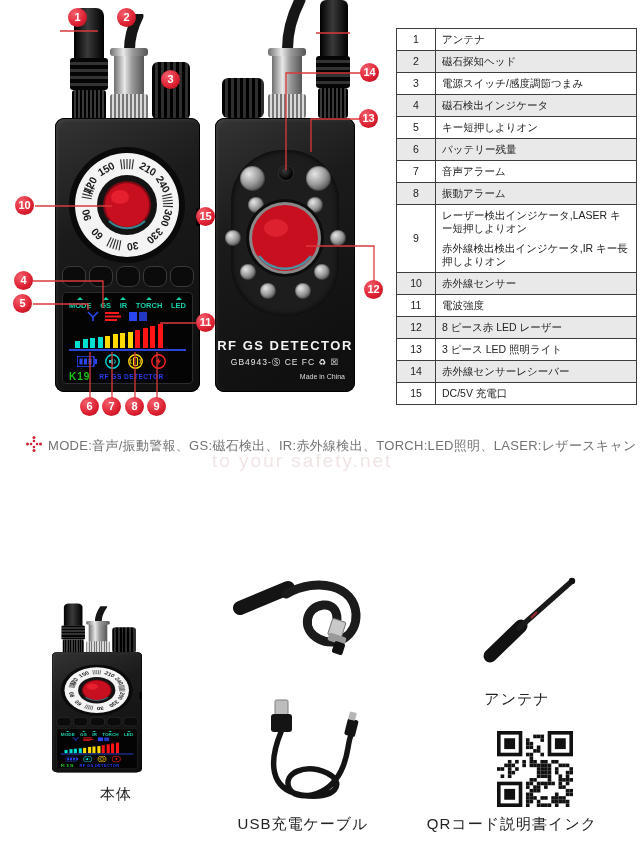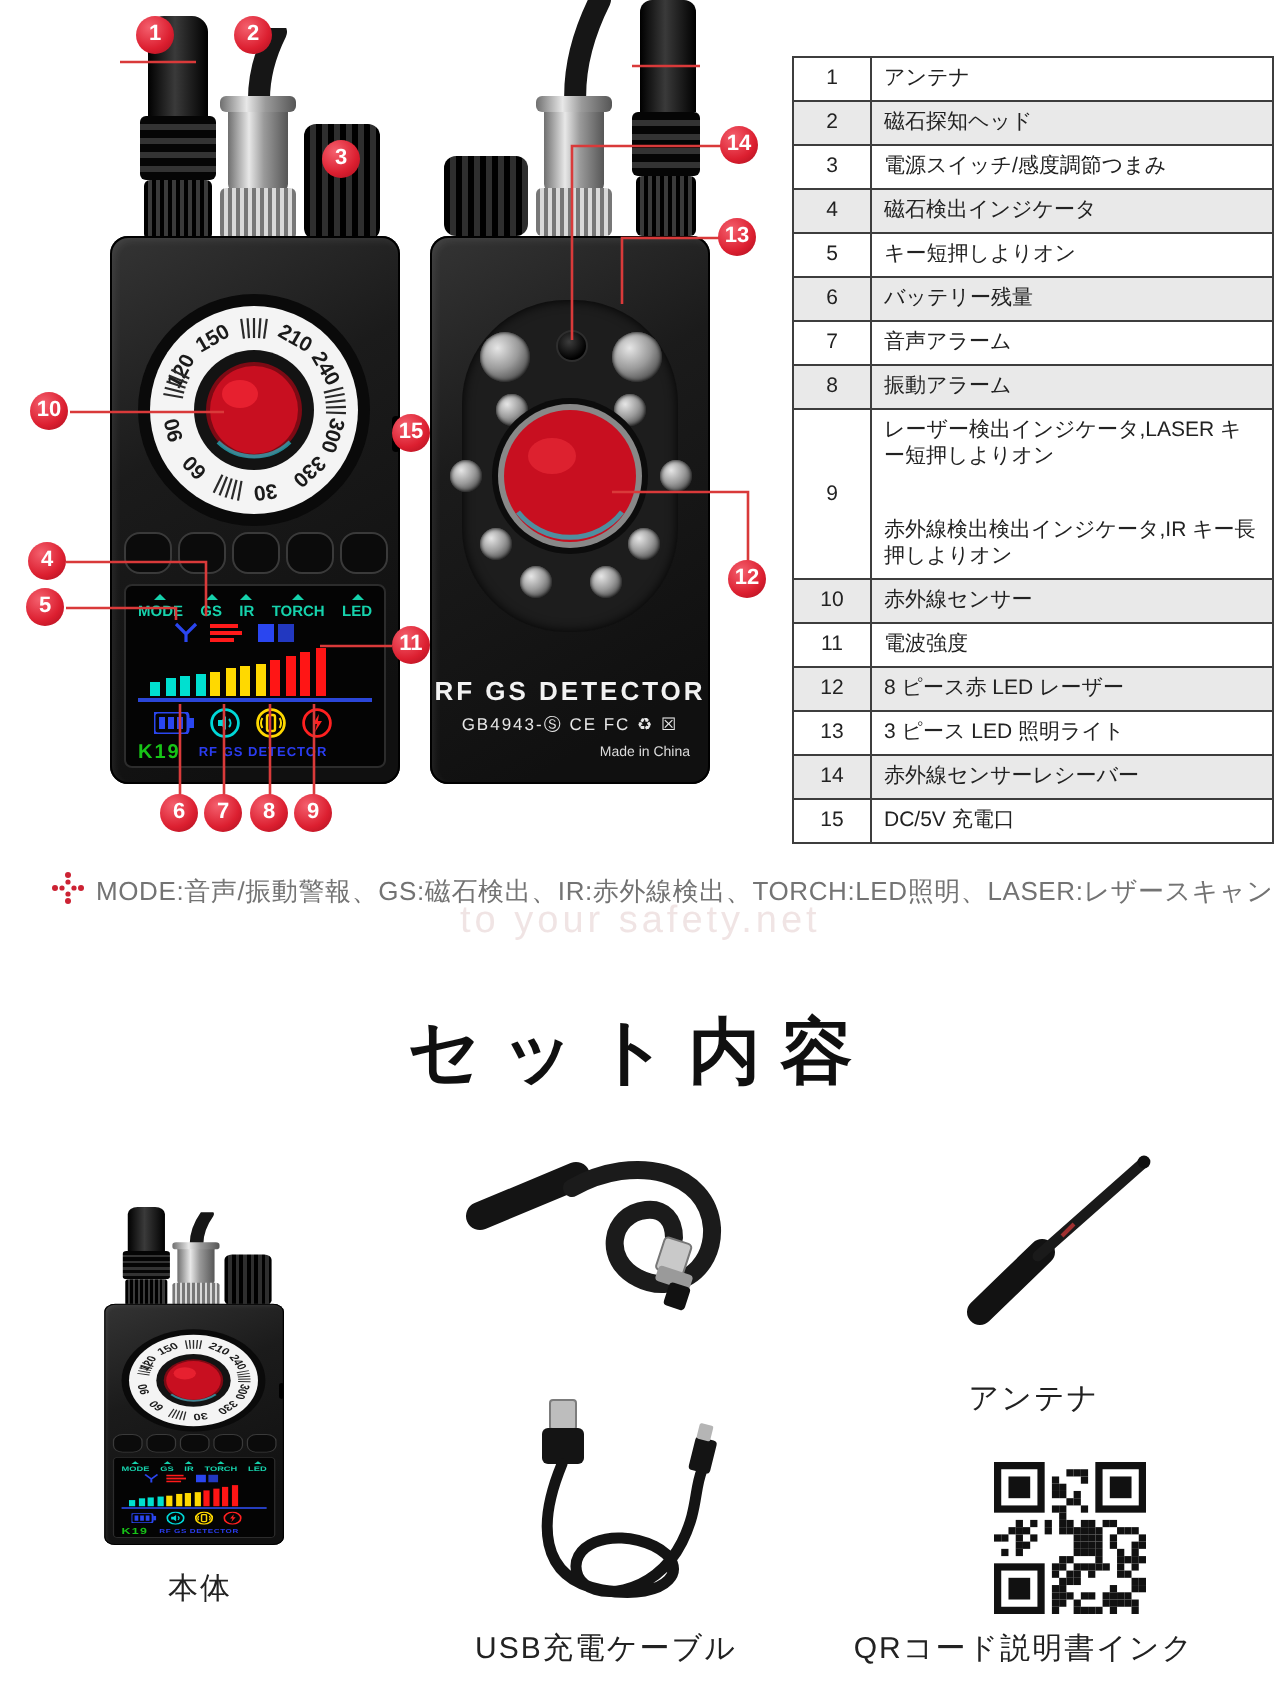--- a/index.html
+++ b/index.html
@@ -47,33 +47,33 @@
   #lines{z-index:2;pointer-events:none;}
   .callout{position:absolute;z-index:3;width:19px;height:19px;border-radius:50%;
            background:radial-gradient(circle at 35% 30%,#f4606e,#dc1f30 60%,#a80f1e);
            color:#fff;font-size:11px;font-weight:bold;text-align:center;line-height:19px;}
 
   
   .parts-table{position:absolute;left:396px;top:28px;width:241px;z-index:1;border-collapse:collapse;}
   .parts-table td{border:1px solid #3d3d3d;font-size:10.5px;color:#222;padding:4px 6px;line-height:13px;}
   .parts-table td.num{width:26px;text-align:center;}
   .parts-table tr.gray td{background:#e9e9e9;}
-  .parts-table .l2{margin-top:24px;}
+  .parts-table .l2{margin-top:7px;}
 
   
   .note{z-index:1;font-size:13px;color:#737373;letter-spacing:.3px;white-space:nowrap;}
   .sec-title{z-index:1;width:640px;text-align:center;font-size:36px;font-weight:bold;color:#101010;letter-spacing:10px;}
   .item-label{z-index:1;text-align:center;font-size:15px;color:#222;letter-spacing:1px;}
 </style>
 </head>
 <body>
 
 <div class="canvas">
 
-  <div class="abs wm-tag" style="left:230px;top:450px;text-align:right;">to your safety.net</div>
+  <div class="abs wm-tag" style="left:212px;top:450px;text-align:right;">to your safety.net</div>
 
   <div class="abs device-front" style="left:0;top:0;width:200px;height:395px;">
 
     <div class="abs blacktube" style="left:74px;top:8px;width:30px;height:52px;border-radius:8px 8px 0 0;"></div>
     <div class="abs" style="left:70px;top:58px;width:38px;height:32px;background:repeating-linear-gradient(180deg,#050505 0 4px,#333 4px 7px);border-radius:3px;"></div>
     <div class="abs" style="left:72px;top:90px;width:34px;height:30px;background:repeating-linear-gradient(90deg,#000 0 2px,#3a3a3a 2px 4px);border-radius:3px;"></div>
 
     <svg class="abs" style="left:108px;top:14px;" width="44" height="46" viewBox="0 0 44 46">
       <path d="M30 2 C24 14 20 28 22 44" stroke="#161616" stroke-width="11" fill="none" stroke-linecap="round"></path>
     </svg>
@@ -377,21 +377,20 @@
         <circle cx="8" cy="11" r="1.3"></circle>
         <circle cx="8" cy="14.5" r="1.5"></circle>
       <circle cx="1.5" cy="8" r="1.5"></circle>
         <circle cx="5" cy="8" r="1.3"></circle>
         <circle cx="11" cy="8" r="1.3"></circle>
         <circle cx="14.5" cy="8" r="1.5"></circle>
     </g>
   </svg>
   <div class="abs note" style="left:48px;top:437px;">MODE:音声/振動警報、GS:磁石検出、IR:赤外線検出、TORCH:LED照明、LASER:レザースキャン</div>
 
-  <div class="abs sec-title" style="left:0;top:502px;">セット内容</div>
 
   <div class="abs" style="left:18px;top:600px;width:200px;height:395px;transform:scale(0.62,0.44);transform-origin:0 0;">
       <div class="abs device-front" style="left:0;top:0;width:200px;height:395px;">
 
     <div class="abs blacktube" style="left:74px;top:8px;width:30px;height:52px;border-radius:8px 8px 0 0;"></div>
     <div class="abs" style="left:70px;top:58px;width:38px;height:32px;background:repeating-linear-gradient(180deg,#050505 0 4px,#333 4px 7px);border-radius:3px;"></div>
     <div class="abs" style="left:72px;top:90px;width:34px;height:30px;background:repeating-linear-gradient(90deg,#000 0 2px,#3a3a3a 2px 4px);border-radius:3px;"></div>
 
     <svg class="abs" style="left:108px;top:14px;" width="44" height="46" viewBox="0 0 44 46">
       <path d="M30 2 C24 14 20 28 22 44" stroke="#161616" stroke-width="11" fill="none" stroke-linecap="round"></path>
@@ -540,21 +539,21 @@
           <path d="M8.5 3 L5.5 8 L7.5 8 L6.5 12 L10 6.5 L8 6.5 Z" fill="#ff2020"></path>
         </svg>
       </div>
       <div class="disp-foot">
         <span class="k19">K19</span>
         <span class="rfgs">RF GS DETECTOR</span>
       </div>
     </div>
   </div>
     </div>
-  <div class="abs item-label" style="left:40px;top:785px;width:120px;">本体</div>
+  <div class="abs item-label" style="left:56px;top:785px;width:120px;">本体</div>
 
   <svg class="abs" style="left:230px;top:572px;" width="150" height="105" viewBox="0 0 150 105">
     <line x1="10" y1="36" x2="58" y2="16" stroke="#141414" stroke-width="14" stroke-linecap="round"></line>
     <path d="M56,22 C88,4 124,14 126,42 C127,64 106,76 89,67 C71,58 75,35 93,33 C102,32 107,38 107,47" stroke="#1b1b1b" stroke-width="9" fill="none" stroke-linecap="round"></path>
     <rect x="100" y="48" width="14" height="17" rx="2" transform="rotate(18 107 56)" fill="#c9c9c9" stroke="#777" stroke-width="1"></rect>
     <rect x="98" y="63" width="18" height="8" rx="2" transform="rotate(18 107 67)" fill="#9a9a9a"></rect>
     <rect x="103" y="70" width="11" height="12" rx="2" transform="rotate(18 108 76)" fill="#111"></rect>
   </svg>
 
   <svg class="abs" style="left:445px;top:568px;" width="150" height="112" viewBox="0 0 150 112">

